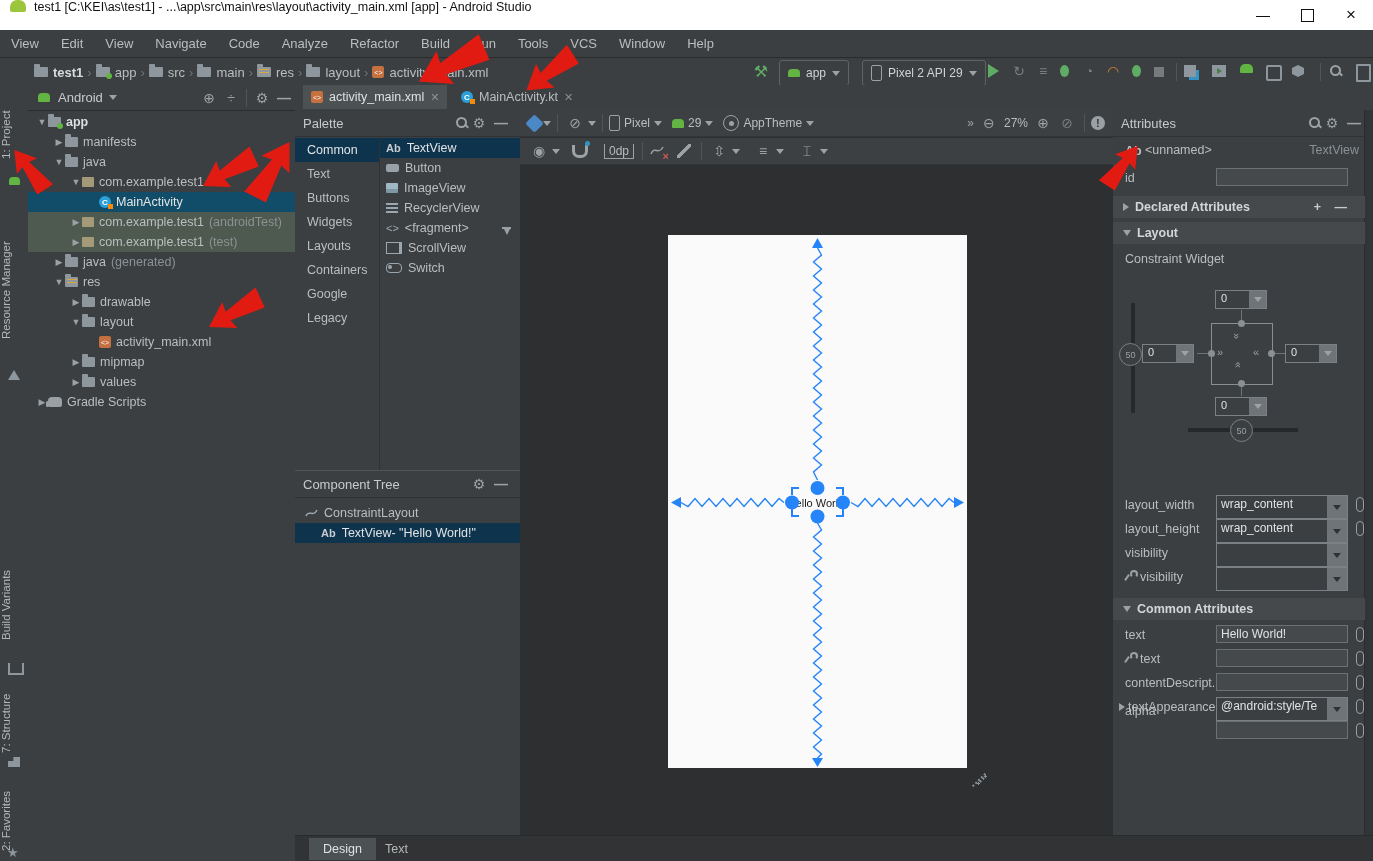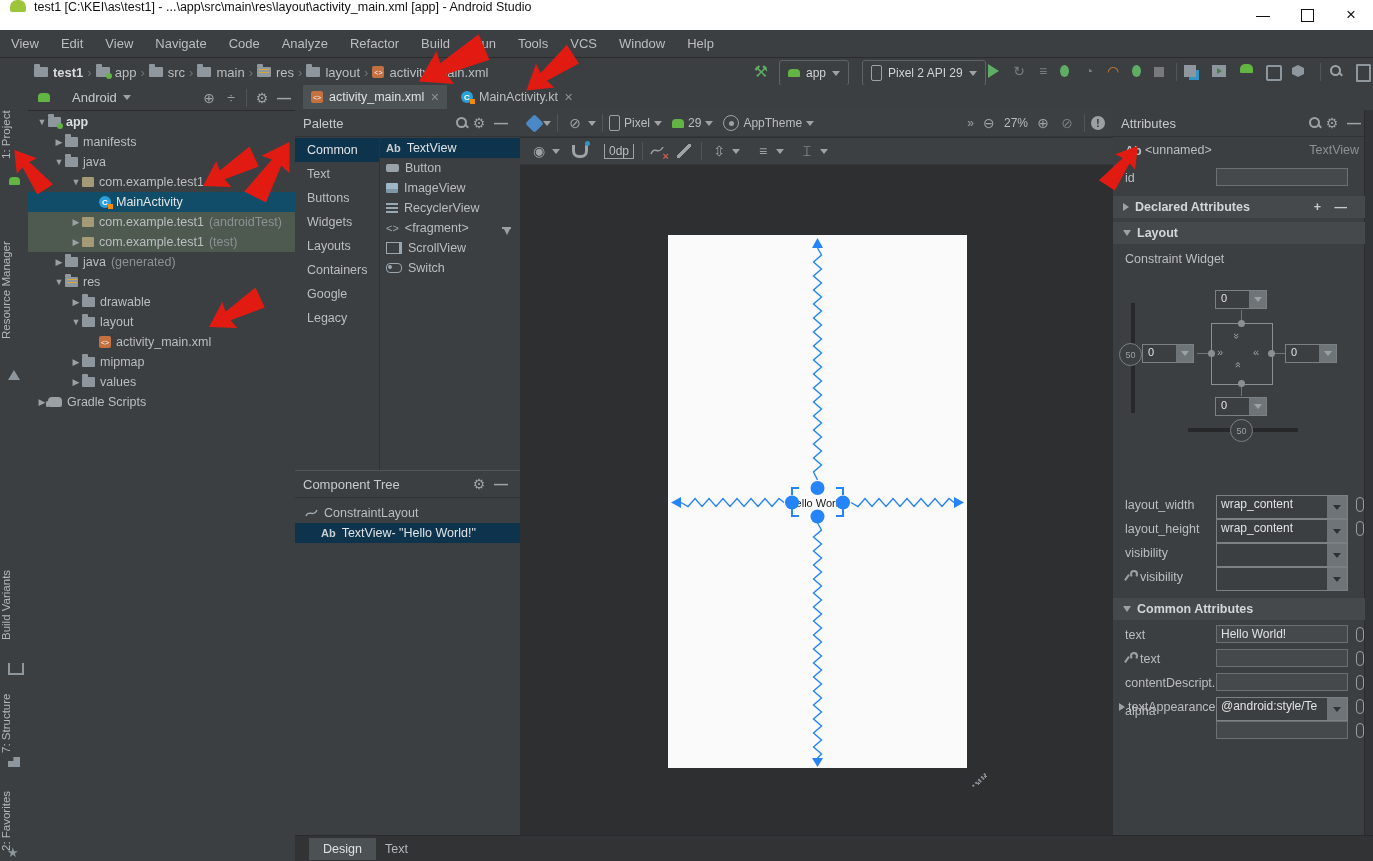--- a/index.html
+++ b/index.html
@@ -231,21 +231,21 @@
     <span class="abs" style="left:8px;top:578px;width:12px;height:10px;border:2px solid #8e979d;border-top:none"></span>
     <span class="vlabel" style="top:593px;height:90px">7: Structure</span>
     <span class="abs" style="left:8px;top:672px;width:12px;height:10px;background:#8e979d;clip-path:polygon(0 40%,45% 40%,45% 0,100% 0,100% 100%,0 100%)"></span>
     <span class="vlabel" style="top:700px;height:72px">2: Favorites</span>
     <span class="abs" style="left:7px;top:760px;color:#8e979d;font-size:13px">★</span>
   </div>
 
   <div class="abs projpanel">
     <div class="panelhead">
       <span style="width:12px;height:9px;background:#62b543;border-radius:4px 4px 1px 1px;margin-left:10px"></span>
-      <span style="margin-left:22px;color:#c7cacc">Android</span>
+      <span style="margin-left:8px;color:#c7cacc">Android</span>
       <span class="caret" style="margin-left:6px"></span>
       <span style="flex:1"></span>
       <span class="tbicon">⊕</span>
       <span class="tbicon">÷</span>
       <span class="vdiv"></span>
       <span class="tbicon gear">⚙</span>
       <span class="tbicon minus">—</span>
     </div>
 
     <div class="trow" style="top:27px">

